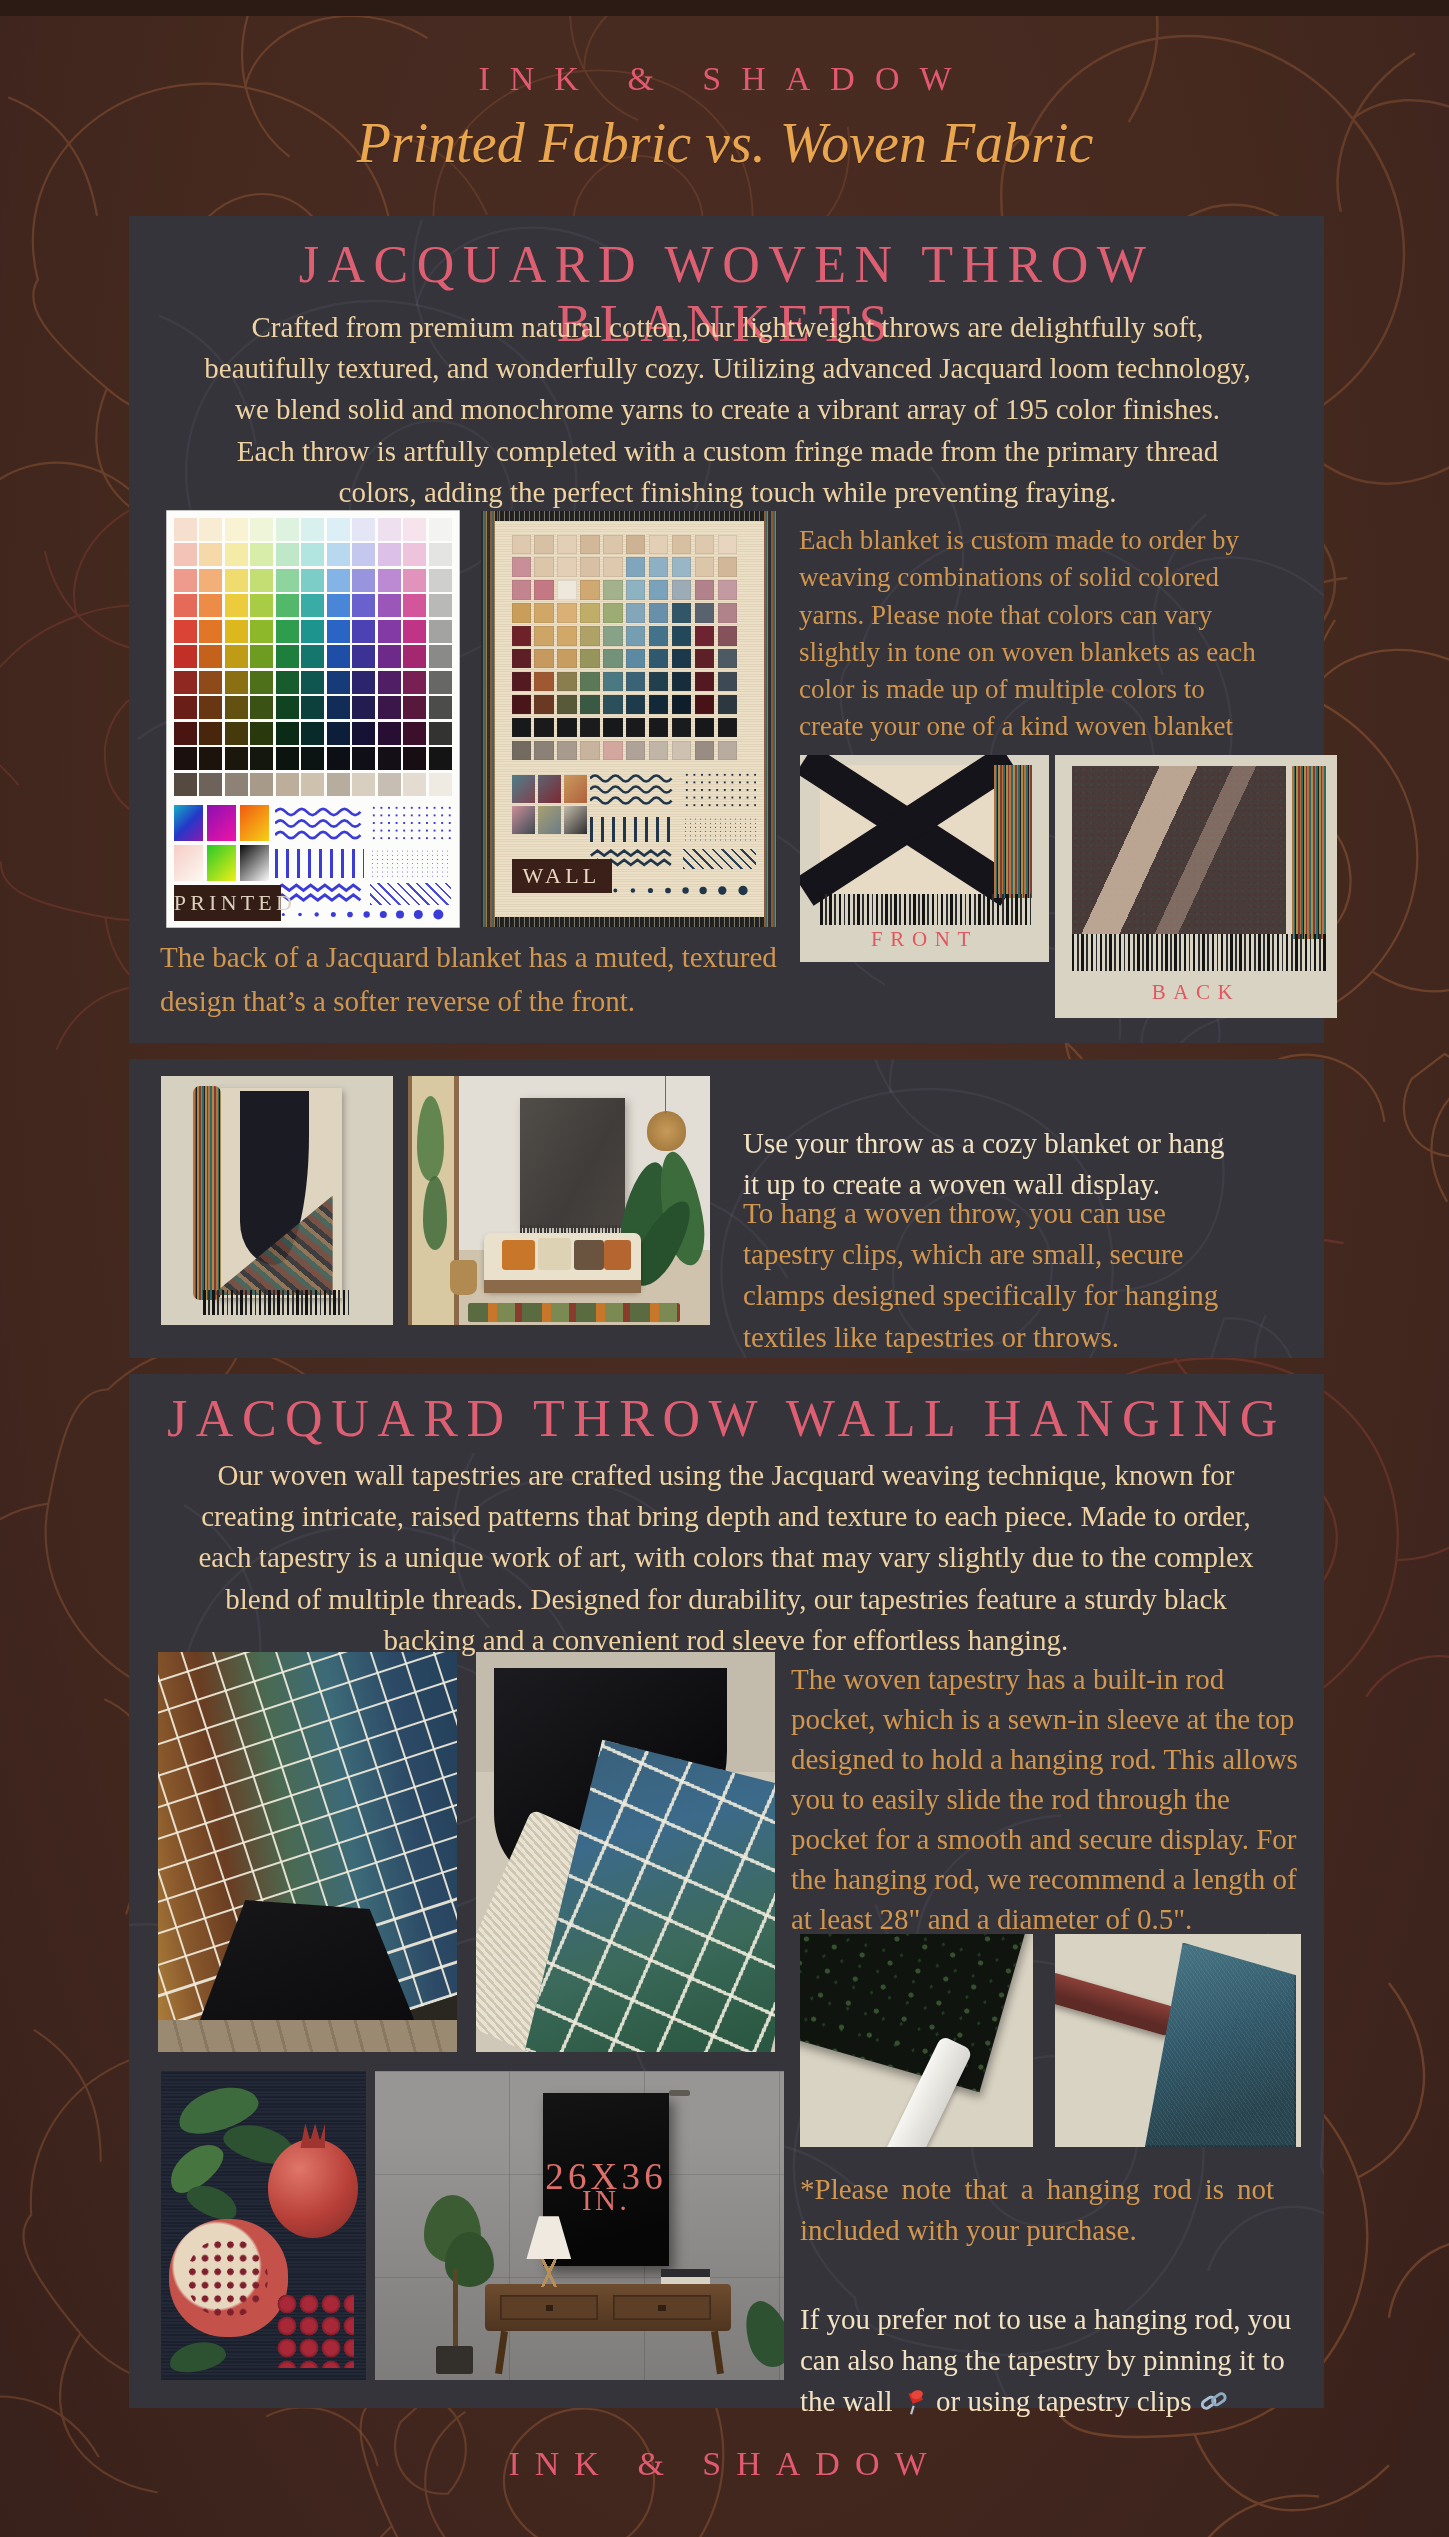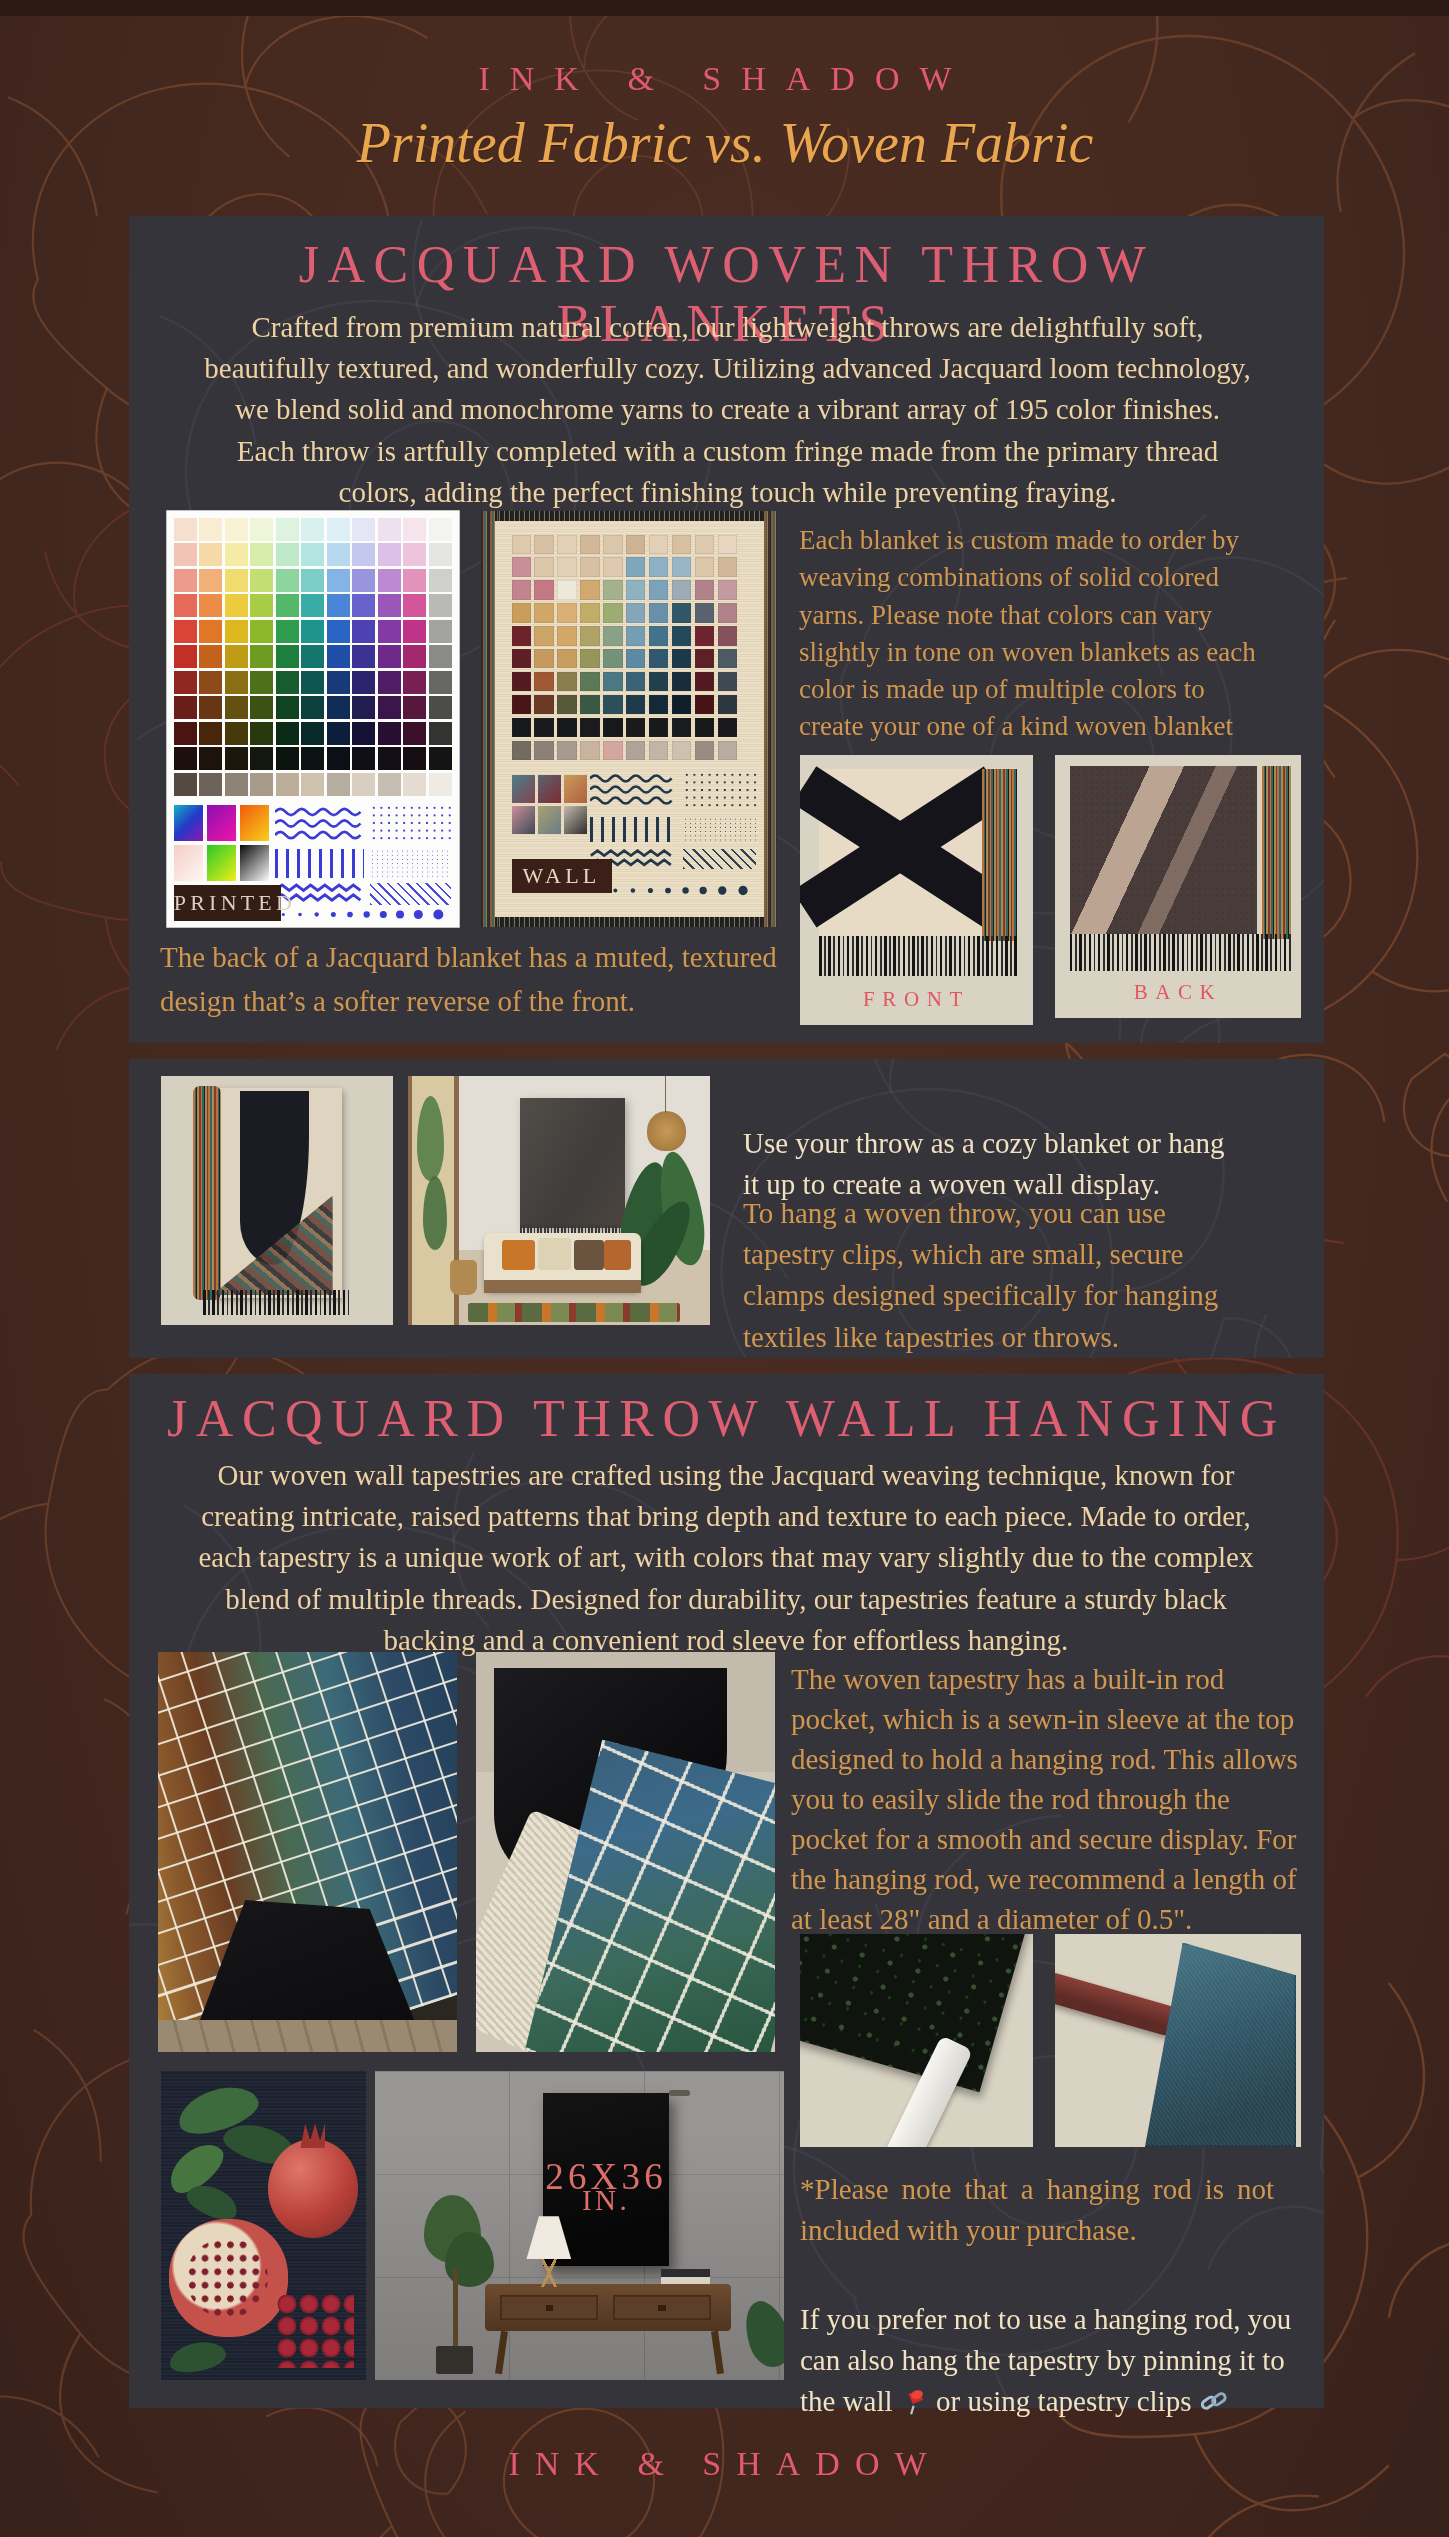--- a/index.html
+++ b/index.html
@@ -433,31 +433,31 @@
       <div class="chip" style="left:17px;top:338px;width:100px;height:34px;line-height:34px;background:#3a2019;color:#e8d8c0;">
         <span>WALL</span>
       </div>
     </div>
     <div class="wfringe-h" style="top:0;"></div>
     <div class="wfringe-h" style="bottom:0;"></div>
   </div>
 
   <div class="abs para gold" style="left:799px;top:506px;width:457px;font-size:27px;line-height:1.38;">Each blanket is custom made to order by weaving combinations of solid colored yarns. Please note that colors can vary slightly in tone on woven blankets as each color is made up of multiple colors to create your one of a kind woven blanket</div>
 
-  <div class="photo" style="left:800px;top:739px;width:233px;height:270px;">
+  <div class="photo" style="left:800px;top:739px;width:233px;height:207px;padding-left:16px;">
     <div class="abs fab-dots" style="left:8%;top:5%;width:70%;height:62%;background:#e7dbc6;">
       <div class="xbar" style="left:-20%;top:34%;width:140%;height:26%;transform:rotate(33deg);"></div>
       <div class="xbar" style="left:-20%;top:34%;width:140%;height:26%;transform:rotate(-33deg);"></div>
     </div>
     <div class="abs fringe-col" style="left:78%;top:5%;width:15%;height:64%;"></div>
     <div class="abs fringe-blk" style="left:8%;top:67%;width:85%;height:15%;"></div>
     <div class="plabel" style="bottom:5%;">FRONT</div>
   </div>
 
-  <div class="photo" style="left:1055px;top:739px;width:246px;height:263px;">
+  <div class="photo" style="left:1055px;top:739px;width:246px;height:263px;padding-left:36px;">
     <div class="abs" style="left:6%;top:4%;width:76%;height:64%;background:#473c3a;
          background-image:
            linear-gradient(115deg, transparent 0 30%, rgba(216,190,168,.8) 30% 43%, transparent 43% 55%, rgba(196,166,146,.45) 55% 63%, transparent 63%),
            radial-gradient(rgba(92,42,42,.55) 22%, transparent 24%),
            radial-gradient(rgba(52,84,78,.55) 22%, transparent 24%);
          background-size:100% 100%, 6px 6px, 7.6px 7.6px;"></div>
     <div class="abs fringe-col" style="left:84%;top:4%;width:12%;height:66%;"></div>
     <div class="abs fringe-blk" style="left:6%;top:68%;width:90%;height:14%;"></div>
     <div class="plabel" style="bottom:5%;">BACK</div>
   </div>

